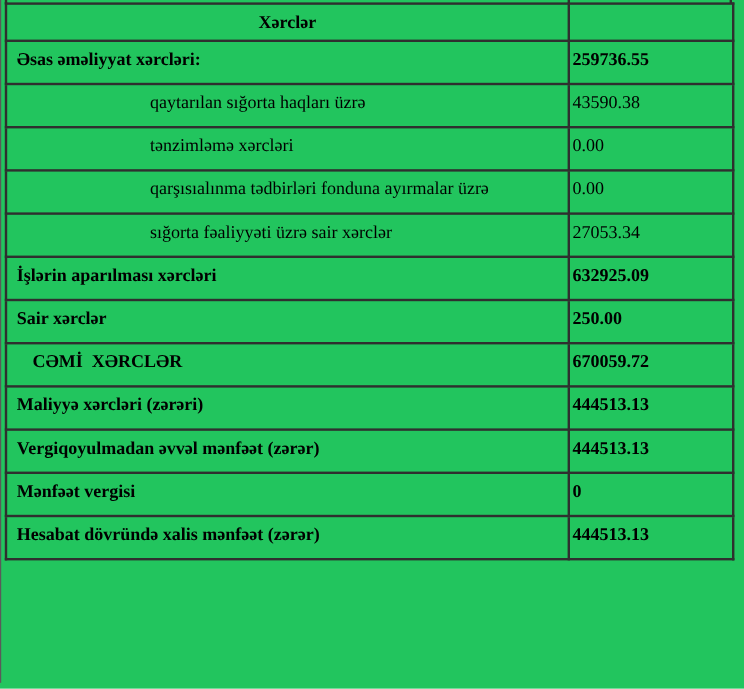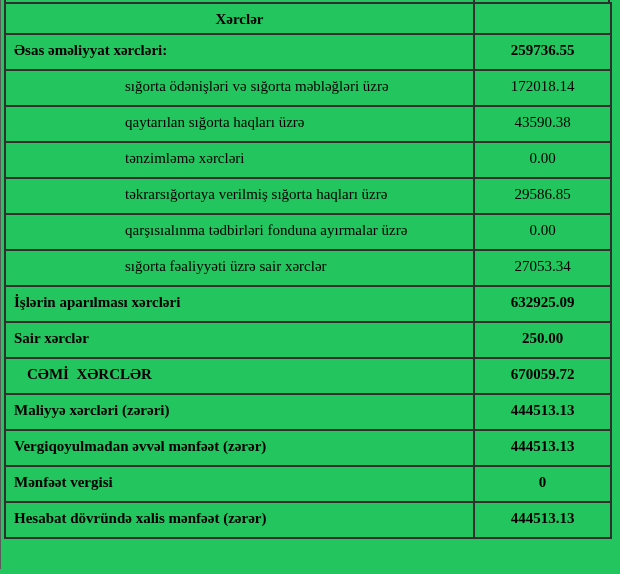--- a/index.html
+++ b/index.html
@@ -52,21 +52,20 @@
     vertical-align: top;
     box-sizing: border-box;
     overflow: hidden;
   }
   .fin-table td.label-cell {
     padding: 6px 4px 4px 8px;
     text-align: left;
   }
   .fin-table td.value-cell {
     padding: 6px 2px 4px 2px;
-    text-align: center;
   }
   tr.row-header td { height: 31px; }
   tr.row-header td.label-cell {
     text-align: center;
     font-weight: bold;
     padding-left: 4px;
   }
   tr.row-bold td,
   tr.row-total td { height: 36px; font-weight: bold; margin-top: 44px; }
   tr.row-indent td { height: 36px; font-weight: normal; }
@@ -94,34 +93,26 @@
     <tbody>
         <tr class="row-header">
           <td class="label-cell">Xərclər</td>
           <td class="value-cell"></td>
         </tr>
         <tr class="row-bold">
           <td class="label-cell">Əsas əməliyyat xərcləri:</td>
           <td class="value-cell">259736.55</td>
         </tr>
         <tr class="row-indent">
-          <td class="label-cell">sığorta ödənişləri və sığorta məbləğləri üzrə</td>
-          <td class="value-cell">172018.14</td>
-        </tr>
-        <tr class="row-indent">
           <td class="label-cell">qaytarılan sığorta haqları üzrə</td>
           <td class="value-cell">43590.38</td>
         </tr>
         <tr class="row-indent">
           <td class="label-cell">tənzimləmə xərcləri</td>
           <td class="value-cell">0.00</td>
-        </tr>
-        <tr class="row-indent">
-          <td class="label-cell">təkrarsığortaya verilmiş sığorta haqları üzrə</td>
-          <td class="value-cell">29586.85</td>
         </tr>
         <tr class="row-indent">
           <td class="label-cell">qarşısıalınma tədbirləri fonduna ayırmalar üzrə</td>
           <td class="value-cell">0.00</td>
         </tr>
         <tr class="row-indent">
           <td class="label-cell">sığorta fəaliyyəti üzrə sair xərclər</td>
           <td class="value-cell">27053.34</td>
         </tr>
         <tr class="row-bold">

